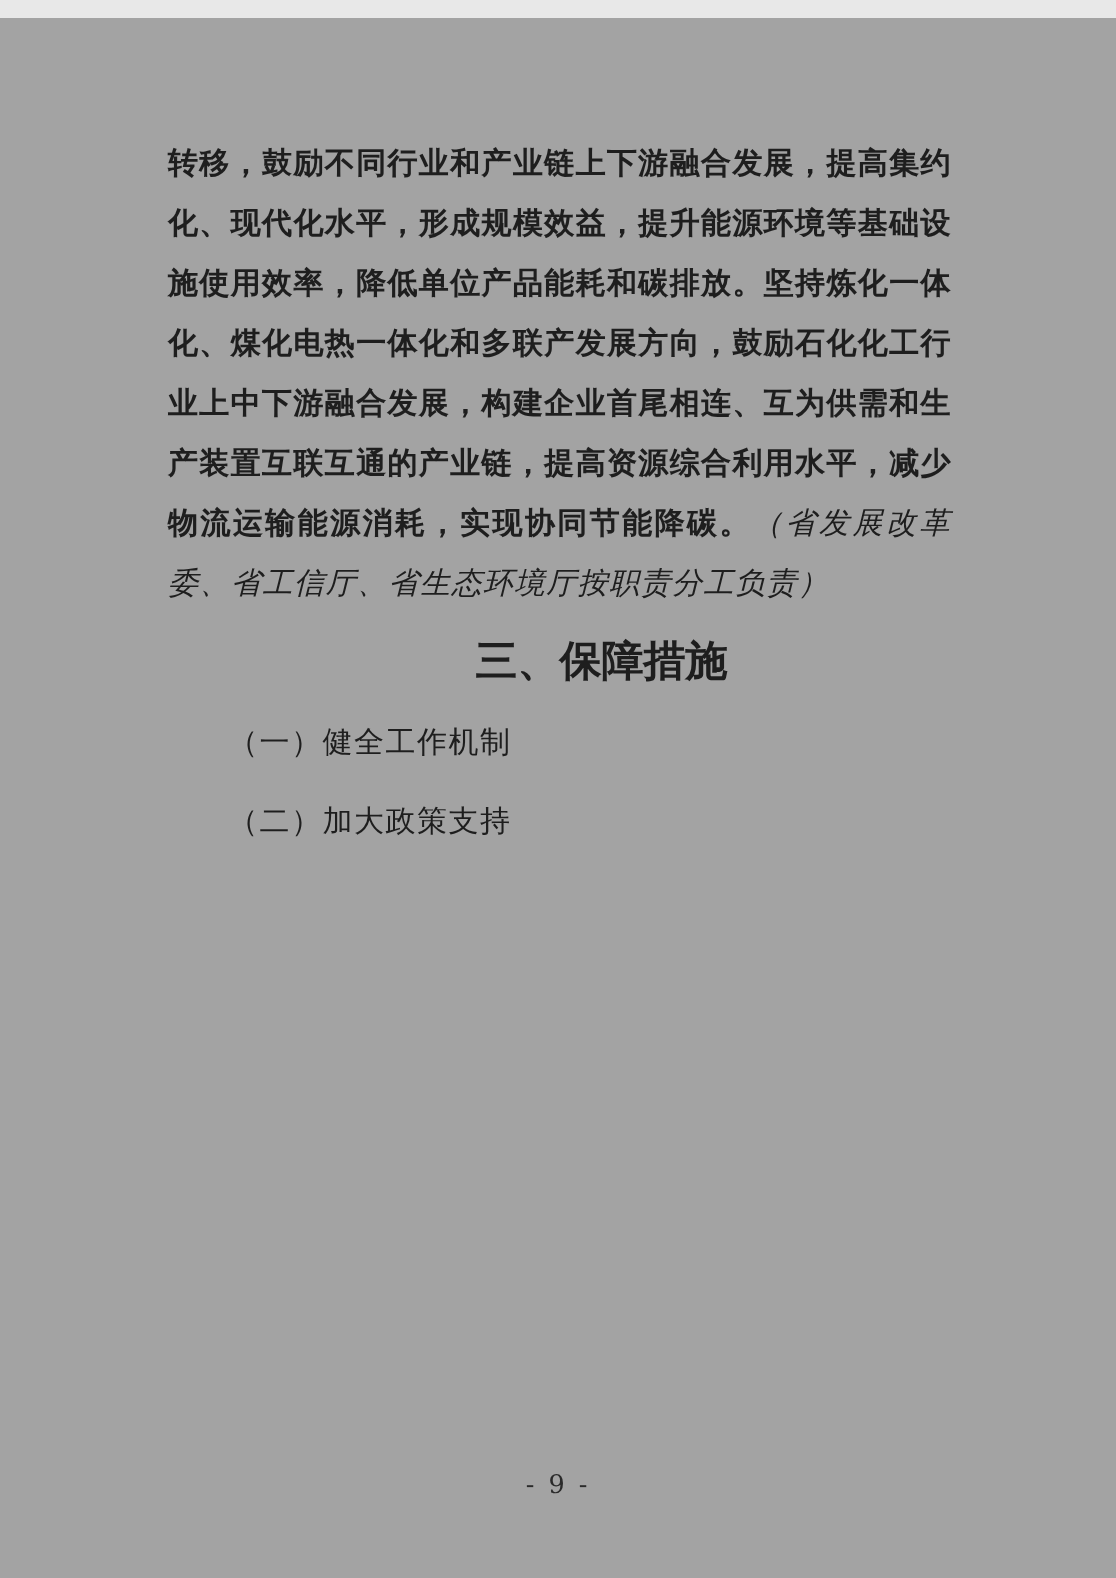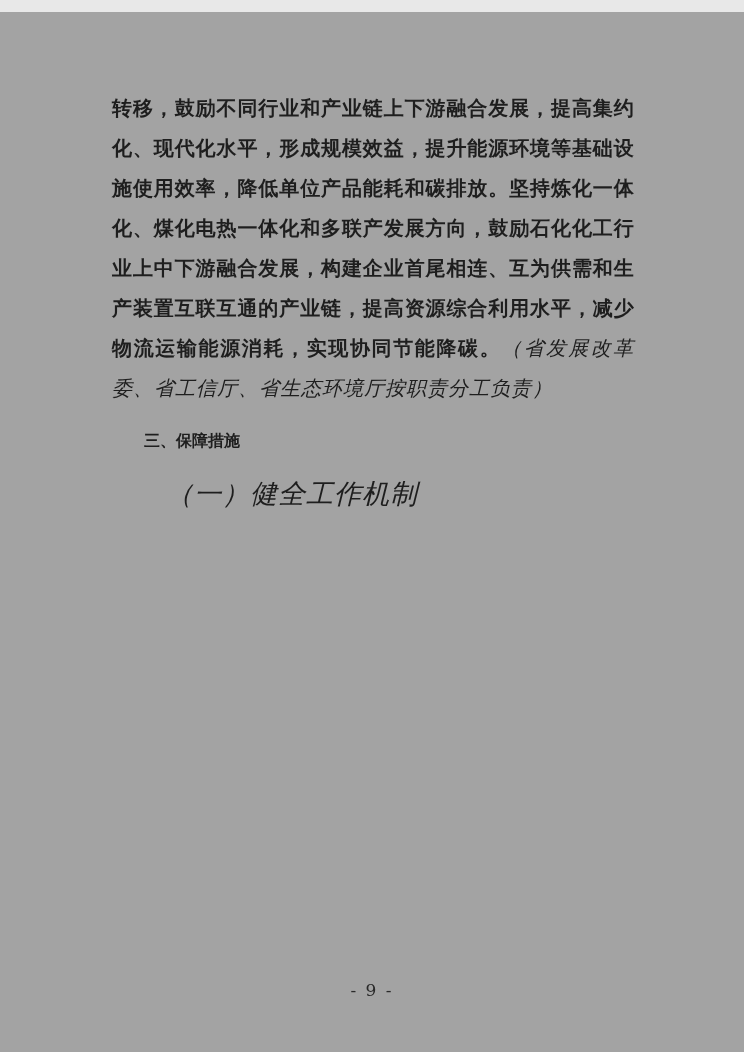--- a/index.html
+++ b/index.html
@@ -34,31 +34,31 @@
   .para.indent-first {
     text-indent: 2em;
   }
   .kai {
     font-weight: 400;
     font-style: italic;
     letter-spacing: 1px;
   }
   .section-heading {
     font-family: "DejaVu Sans", "Liberation Sans", sans-serif;
-    font-size: 16px;
+    font-size: 28px;
     line-height: 40px;
     font-weight: 800;
     margin: 13px 0 13px 0;
     text-indent: 2em;
+    text-align: center;
   }
   .sub-heading {
-    font-size: 27px;
+    font-size: 20px;
     line-height: 40px;
     font-weight: 400;
-    font-style: italic;
     margin: 13px 0 13px 0;
     text-indent: 2em;
     letter-spacing: 1px;
   }
   .footer {
     position: absolute;
     left: 0;
     right: 0;
     bottom: 64px;
     text-align: center;
@@ -74,18 +74,19 @@
 <div class="page">
   <div class="body-text">
 
     <p class="para"><span>转移，鼓励不同行业和产业链上下游融合发展，提高集约化、现代化水平，形成规模效益，提升能源环境等基础设施使用效率，降低单位产品能耗和碳排放。坚持炼化一体化、煤化电热一体化和多联产发展方向，鼓励石化化工行业上中下游融合发展，构建企业首尾相连、互为供需和生产装置互联互通的产业链，提高资源综合利用水平，减少物流运输能源消耗，实现协同节能降碳。</span><span class="kai">（省发展改革委、省工信厅、省生态环境厅按职责分工负责）</span></p>
 
     <h2 class="section-heading">三、保障措施</h2>
 
     <h3 class="sub-heading">（一）健全工作机制</h3>
 
 
+    <h3 class="sub-heading">（二）加大政策支持</h3>
 
 
   </div>
 
   <div class="footer">- 9 -</div>
 </div>
 
 </body></html>

